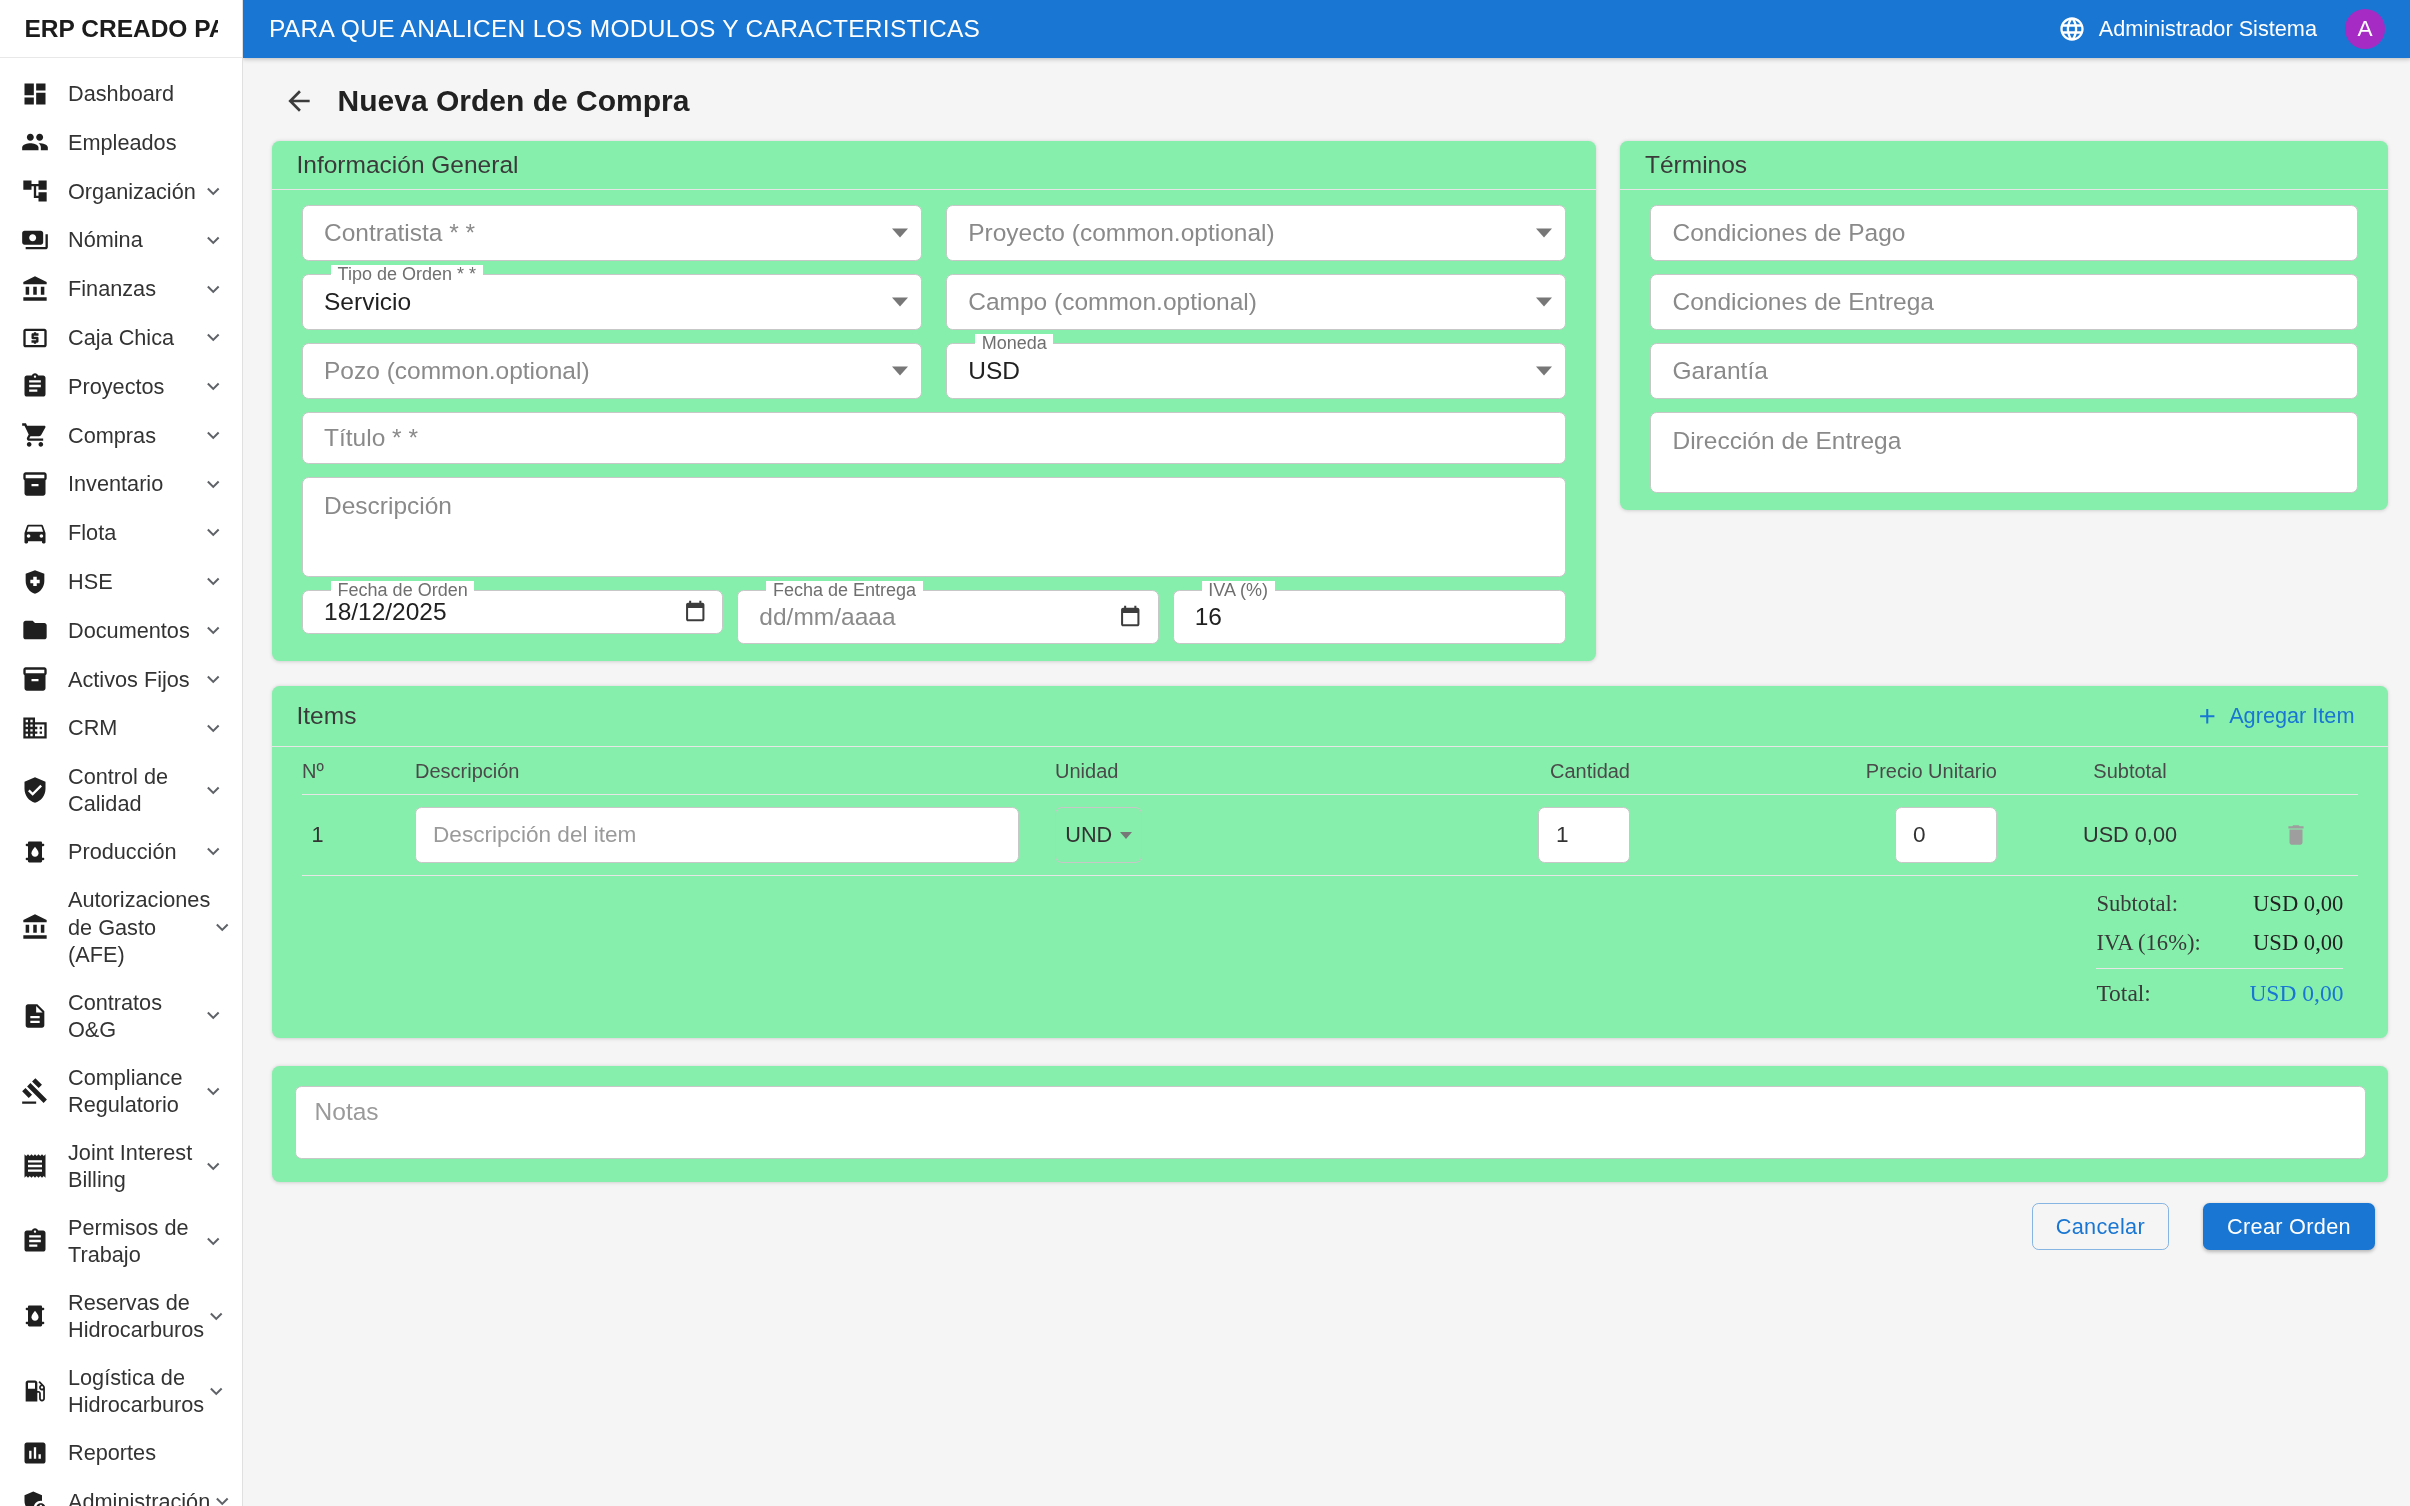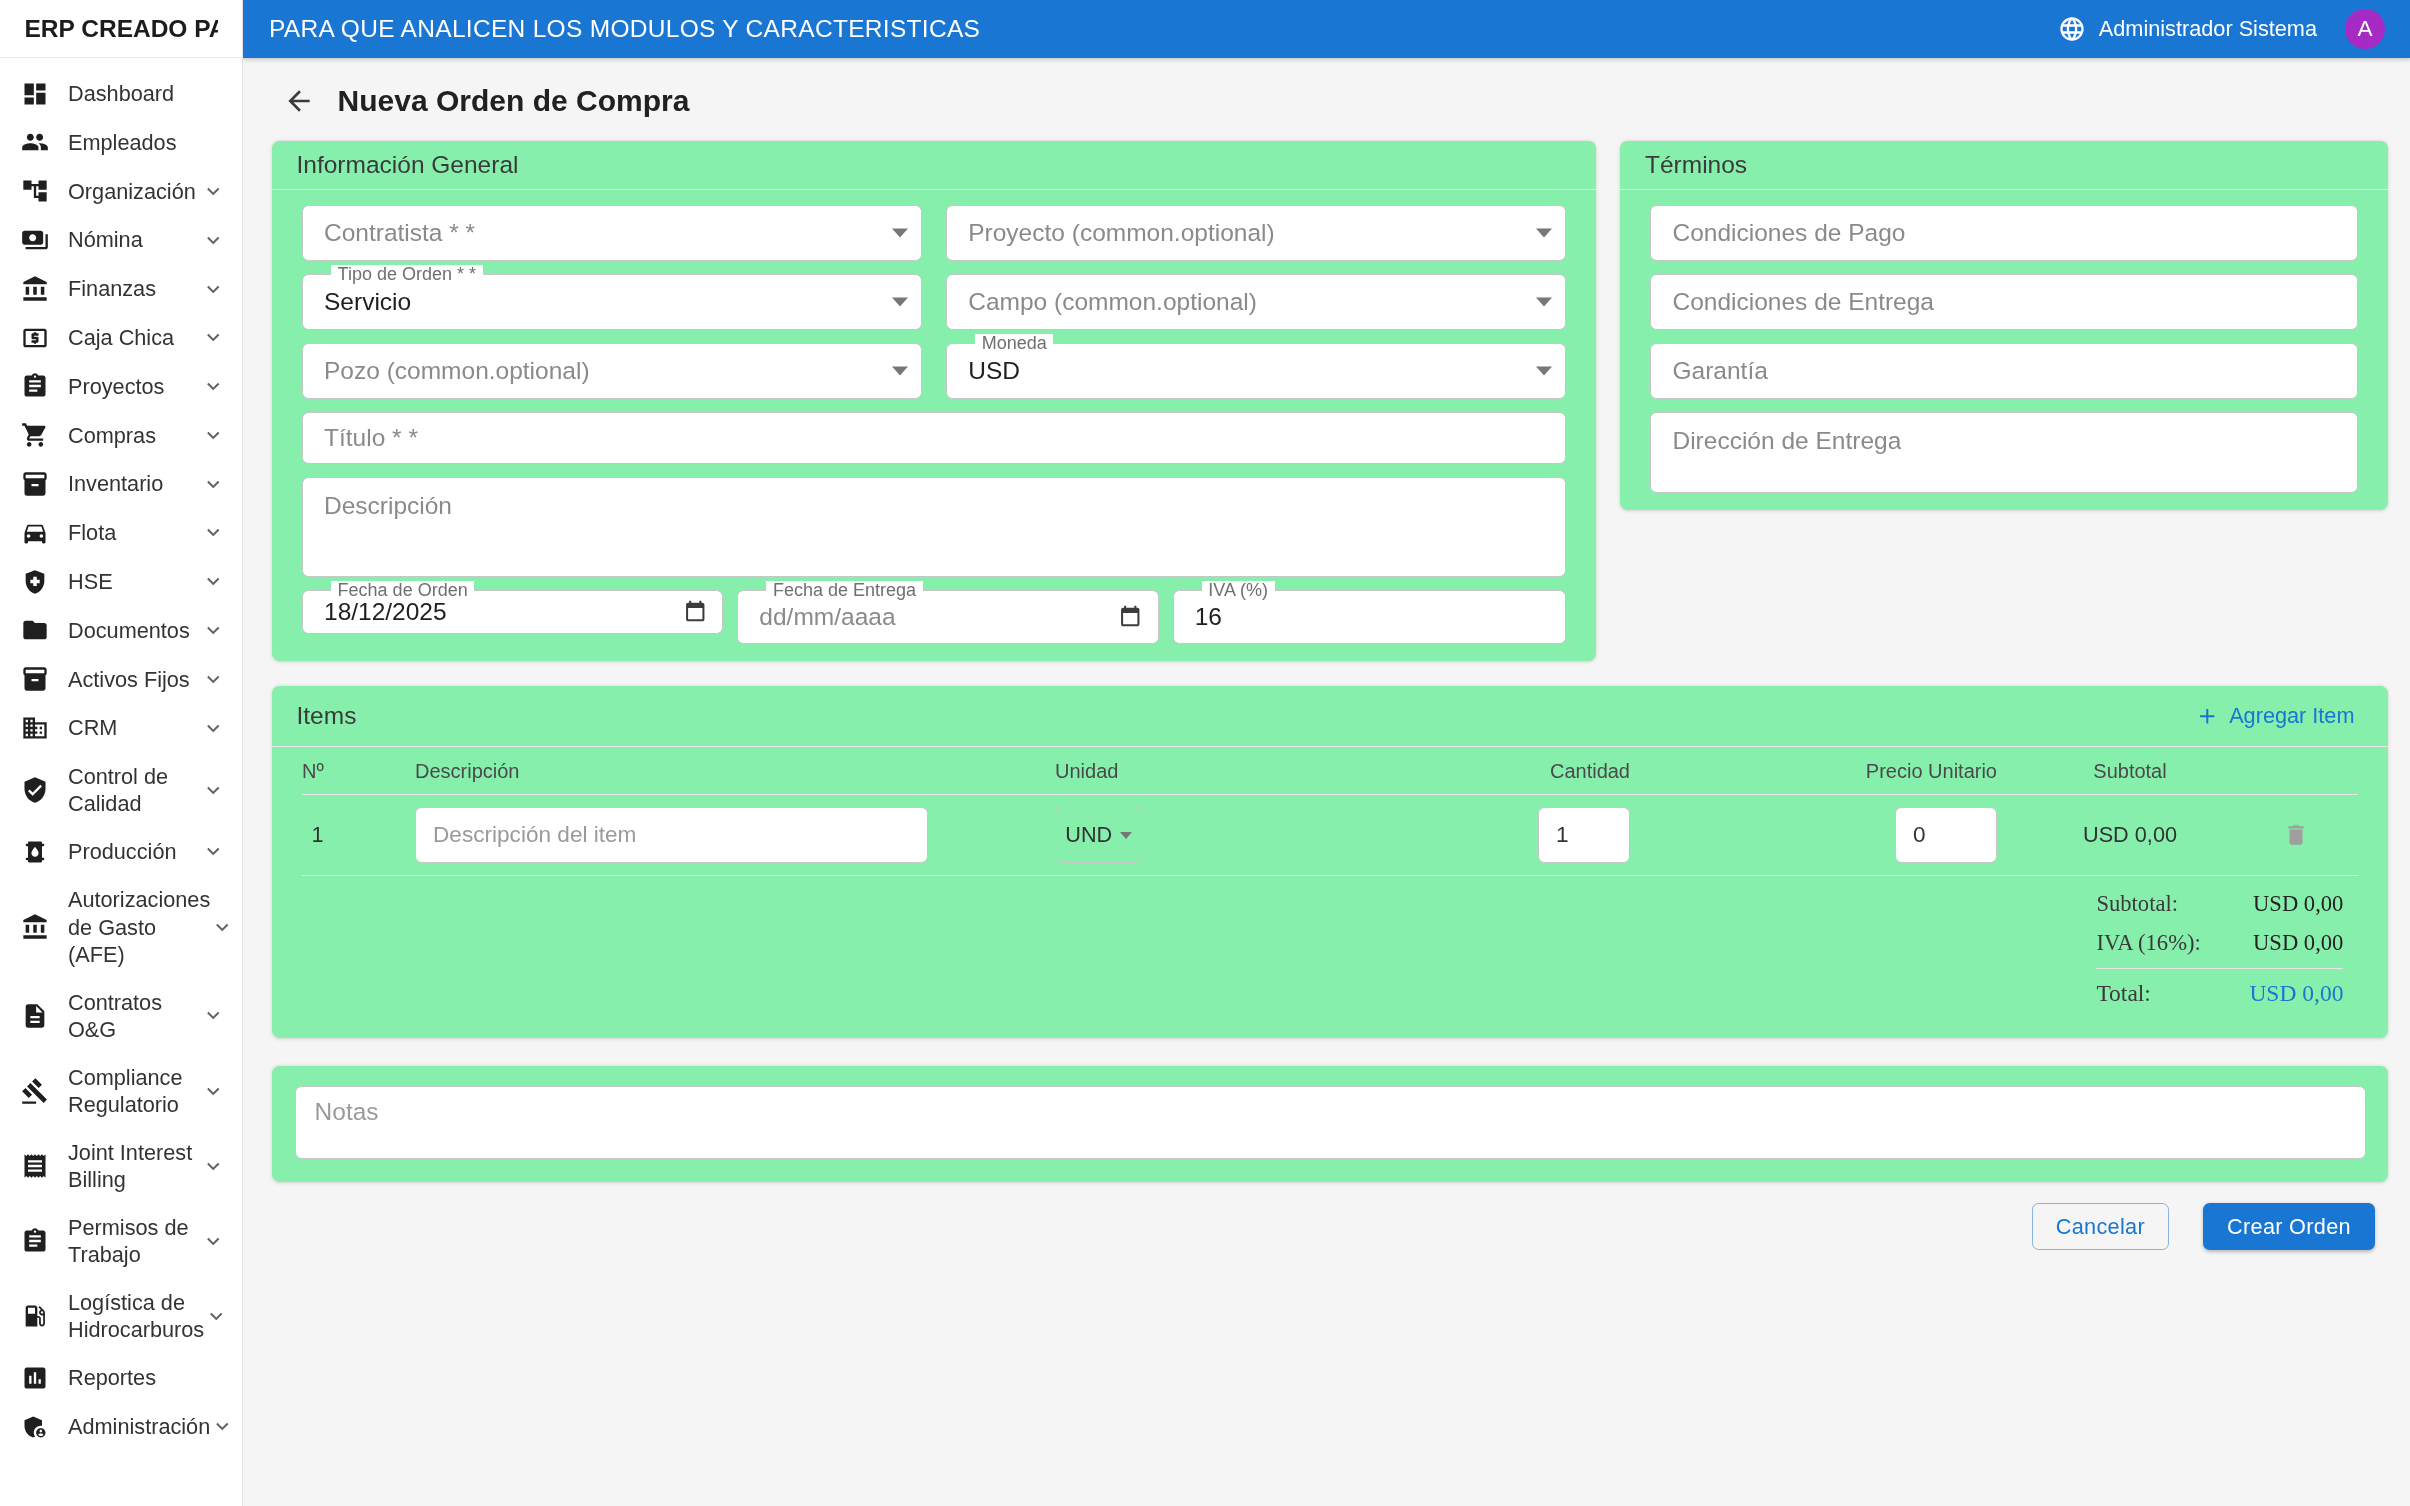--- a/index.html
+++ b/index.html
@@ -66,21 +66,21 @@
   .add-item svg { width:24.5px; height:24.5px; display:block; }
   .po-table { padding:0 30px; }
   .t-row { display:grid; grid-template-columns:113px 640px 471px 104px 367px 266px 66px; align-items:center; }
   .t-head { border-bottom:0.9px solid var(--divider); padding:13px 0 11.3px; }
   .t-head > div { font-size:20px; font-weight:500; color:#4a4a4a; }
   .th-right { text-align:right; }
   .th-center { text-align:center; }
   .t-body { padding:12.2px 0; border-bottom:0.9px solid var(--divider); }
   .cell-num { font-size:21.7px; color:#333; padding-left:9.4px; }
   .item-input { height:56px; border:0.9px solid var(--border); border-radius:6.6px; font-size:22.6px; color:#333; padding:0 17px; font-family:"Liberation Sans",sans-serif; outline:none; background:#fff; }
-  .desc-input { width:513px; }
+  .desc-input { width:604px; }
   .desc-input::placeholder, .notes-input::placeholder { color:#9a9a9a; }
   .unit-select { width:87px; height:56px; border:0.9px solid var(--border); border-radius:6.6px; display:flex; align-items:center; justify-content:center; gap:7.5px; font-size:21.7px; color:#333; cursor:pointer; }
   .unit-select .tri { width:0; height:0; border-left:6.6px solid transparent; border-right:6.6px solid transparent; border-top:7.5px solid #777; }
   .qty-input { width:92px; justify-self:end; }
   .price-input { width:102px; justify-self:end; }
   .cell-subtotal { font-size:21.7px; color:#333; text-align:center; }
   .trash { width:26px; height:26px; color:#9e9e9e; cursor:pointer; justify-self:center; }
   .trash svg { width:26px; height:26px; display:block; }
   .totals-wrap { display:flex; justify-content:flex-end; padding:15px 45px 19px 0; }
   .totals { width:247px; }
@@ -358,20 +358,34 @@
           </svg>
         </span>
       </div>
       <div class="side-item">
         <span class="side-icon">
           <svg viewBox="0 0 24 24">
             <path d="M19 3h-4.18C14.4 1.84 13.3 1 12 1c-1.3 0-2.4.84-2.82 2H5c-1.1 0-2 .9-2 2v14c0 1.1.9 2 2 2h14c1.1 0 2-.9 2-2V5c0-1.1-.9-2-2-2zm-7 0c.55 0 1 .45 1 1s-.45 1-1 1-1-.45-1-1 .45-1 1-1zm2 14H7v-2h7v2zm3-4H7v-2h10v2zm0-4H7V7h10v2z" fill="currentColor" fill-rule="evenodd"></path>
           </svg>
         </span>
         <span class="side-label">Permisos de Trabajo</span>
+        <span class="side-chevron">
+          <svg viewBox="0 0 24 24">
+            <path d="M16.59 8.59 12 13.17 7.41 8.59 6 10l6 6 6-6-1.41-1.41z" fill="currentColor" fill-rule="evenodd"></path>
+          </svg>
+        </span>
+      </div>
+      <div class="side-item">
+        <span class="side-icon">
+          <svg viewBox="0 0 24 24">
+            <path d="M19 5h-1V4c0-.55-.45-1-1-1H7c-.55 0-1 .45-1 1v1H5c-.55 0-1 .45-1 1s.45 1 1 1h1v10H5c-.55 0-1 .45-1 1s.45 1 1 1h1v1c0 .55.45 1 1 1h10c.55 0 1-.45 1-1v-1h1c.55 0 1-.45 1-1s-.45-1-1-1h-1V7h1c.55 0 1-.45 1-1s-.45-1-1-1z" fill="currentColor" fill-rule="evenodd"></path>
+            <path d="M12 16c-1.66 0-3-1.34-3-3 0-2 3-5.4 3-5.4s3 3.4 3 5.4c0 1.66-1.34 3-3 3z" fill="#fff" fill-rule="evenodd"></path>
+          </svg>
+        </span>
+        <span class="side-label">Reservas de Hidrocarburos</span>
         <span class="side-chevron">
           <svg viewBox="0 0 24 24">
             <path d="M16.59 8.59 12 13.17 7.41 8.59 6 10l6 6 6-6-1.41-1.41z" fill="currentColor" fill-rule="evenodd"></path>
           </svg>
         </span>
       </div>
       <div class="side-item">
         <span class="side-icon">
           <svg viewBox="0 0 24 24">
             <path d="M19.77 7.23l.01-.01-3.72-3.72L15 4.56l2.11 2.11c-.94.36-1.61 1.26-1.61 2.33 0 1.38 1.12 2.5 2.5 2.5.36 0 .69-.08 1-.21v7.21c0 .55-.45 1-1 1s-1-.45-1-1V14c0-1.1-.9-2-2-2h-1V5c0-1.1-.9-2-2-2H6c-1.1 0-2 .9-2 2v16h10v-7.5h1.5v5c0 1.38 1.12 2.5 2.5 2.5s2.5-1.12 2.5-2.5V9c0-.69-.28-1.32-.73-1.77zM12 10H6V5h6v5zm6 0c-.55 0-1-.45-1-1s.45-1 1-1 1 .45 1 1-.45 1-1 1z" fill="currentColor" fill-rule="evenodd"></path>

